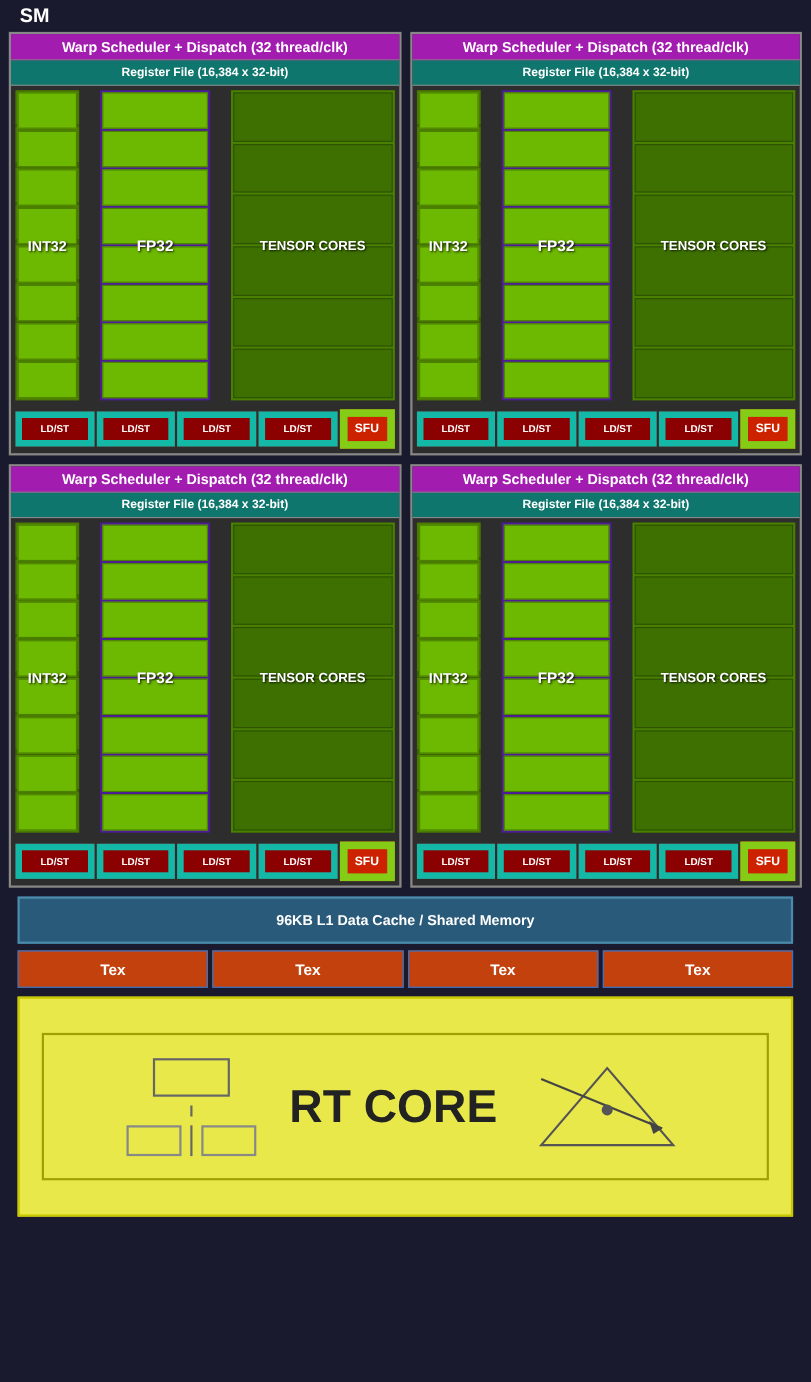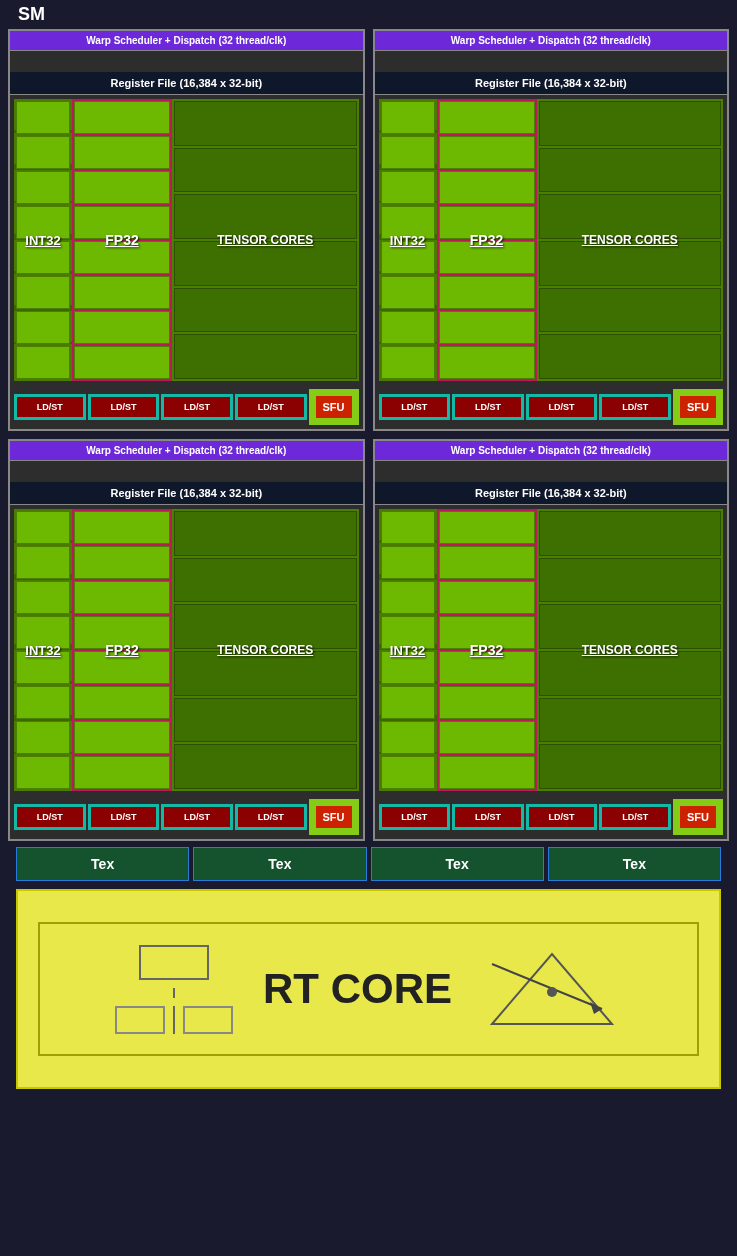--- a/index.html
+++ b/index.html
@@ -27,57 +27,56 @@
       gap: 8px;
     }
 
     .sm-unit {
       border: 2px solid #888;
       background: #2d2d2d;
       padding: 0;
     }
 
     .warp-scheduler {
-      background: #6d28d9;
-      color: white;
-      font-size: 10px;
+      background: #a21caf;
+      color: white;
+      font-size: 13px;
       font-weight: bold;
       text-align: center;
       padding: 4px 2px;
       border-bottom: 1px solid #888;
     }
 
     .register-file {
-      background: #0f172a;
+      background: #0f766e;
       color: white;
       font-size: 11px;
       font-weight: bold;
       text-align: center;
       padding: 5px 2px;
       border-bottom: 1px solid #888;
-      margin-top: 21px;
     }
 
     .bottom-row {
       display: flex;
       flex-direction: row;
       gap: 2px;
       padding: 4px;
       align-items: center;
     }
 
     .ld-st {
       background: #8b0000;
       color: white;
       font-size: 9px;
       font-weight: bold;
       text-align: center;
       padding: 5px 2px;
       flex: 1;
-      border: 3px solid #14b8a6;
+      border: 6px solid #14b8a6;
     }
 
     .sfu {
       background: #cc2200;
       color: white;
       font-size: 11px;
       font-weight: bold;
       text-align: center;
       padding: 5px 4px;
       flex: 0 0 50px;
@@ -96,21 +95,21 @@
     }
 
     .tex-row {
       display: grid;
       grid-template-columns: 1fr 1fr 1fr 1fr;
       gap: 4px;
       margin: 6px 8px 0 8px;
     }
 
     .tex-cell {
-      background: #14532d;
+      background: #c2410c;
       color: white;
       font-size: 14px;
       font-weight: bold;
       text-align: center;
       padding: 8px;
       border: 1px solid #2a7adc;
     }
 
     .rt-core-container {
       margin: 8px 8px 8px 8px;
@@ -171,22 +170,21 @@
       display: flex;
       align-items: center;
       justify-content: center;
     }
 
     
     .sm-core-visual {
       display: flex;
       height: 290px;
       padding: 4px;
-      gap: 0;
-      text-decoration: underline;
+      gap: 19px;
     }
 
     .col-int32 {
       flex: 0 0 58px;
       background: linear-gradient(to bottom,
         #4a7a00 0%, #4a7a00 11%, #3d6500 11%, #3d6500 12%,
         #4a7a00 12%, #4a7a00 23%, #3d6500 23%, #3d6500 25%,
         #4a7a00 25%, #4a7a00 36%, #3d6500 36%, #3d6500 37%,
         #4a7a00 37%, #4a7a00 48%, #3d6500 48%, #3d6500 50%,
         #4a7a00 50%, #4a7a00 61%, #3d6500 61%, #3d6500 62%,
@@ -198,21 +196,21 @@
       align-items: center;
       justify-content: center;
       color: white;
       font-weight: bold;
       font-size: 13px;
       position: relative;
     }
 
     .col-fp32 {
       flex: 0 0 100px;
-      background: #be185d;
+      background: #4c1d95;
       display: flex;
       align-items: center;
       justify-content: center;
       color: white;
       font-weight: bold;
       font-size: 14px;
       position: relative;
     }
 
     .col-tensor {
@@ -470,20 +468,21 @@
         <div class="ld-st">LD/ST</div>
         <div class="ld-st">LD/ST</div>
         <div class="ld-st">LD/ST</div>
         <div class="ld-st">LD/ST</div>
         <div class="sfu">SFU</div>
       </div>
     </div>
 
   </div>
 
+  <div class="l1-cache">96KB L1 Data Cache / Shared Memory</div>
 
   <div class="tex-row">
     <div class="tex-cell">Tex</div>
     <div class="tex-cell">Tex</div>
     <div class="tex-cell">Tex</div>
     <div class="tex-cell">Tex</div>
   </div>
 
   <div class="rt-core-container">
     <div class="rt-core-inner">

